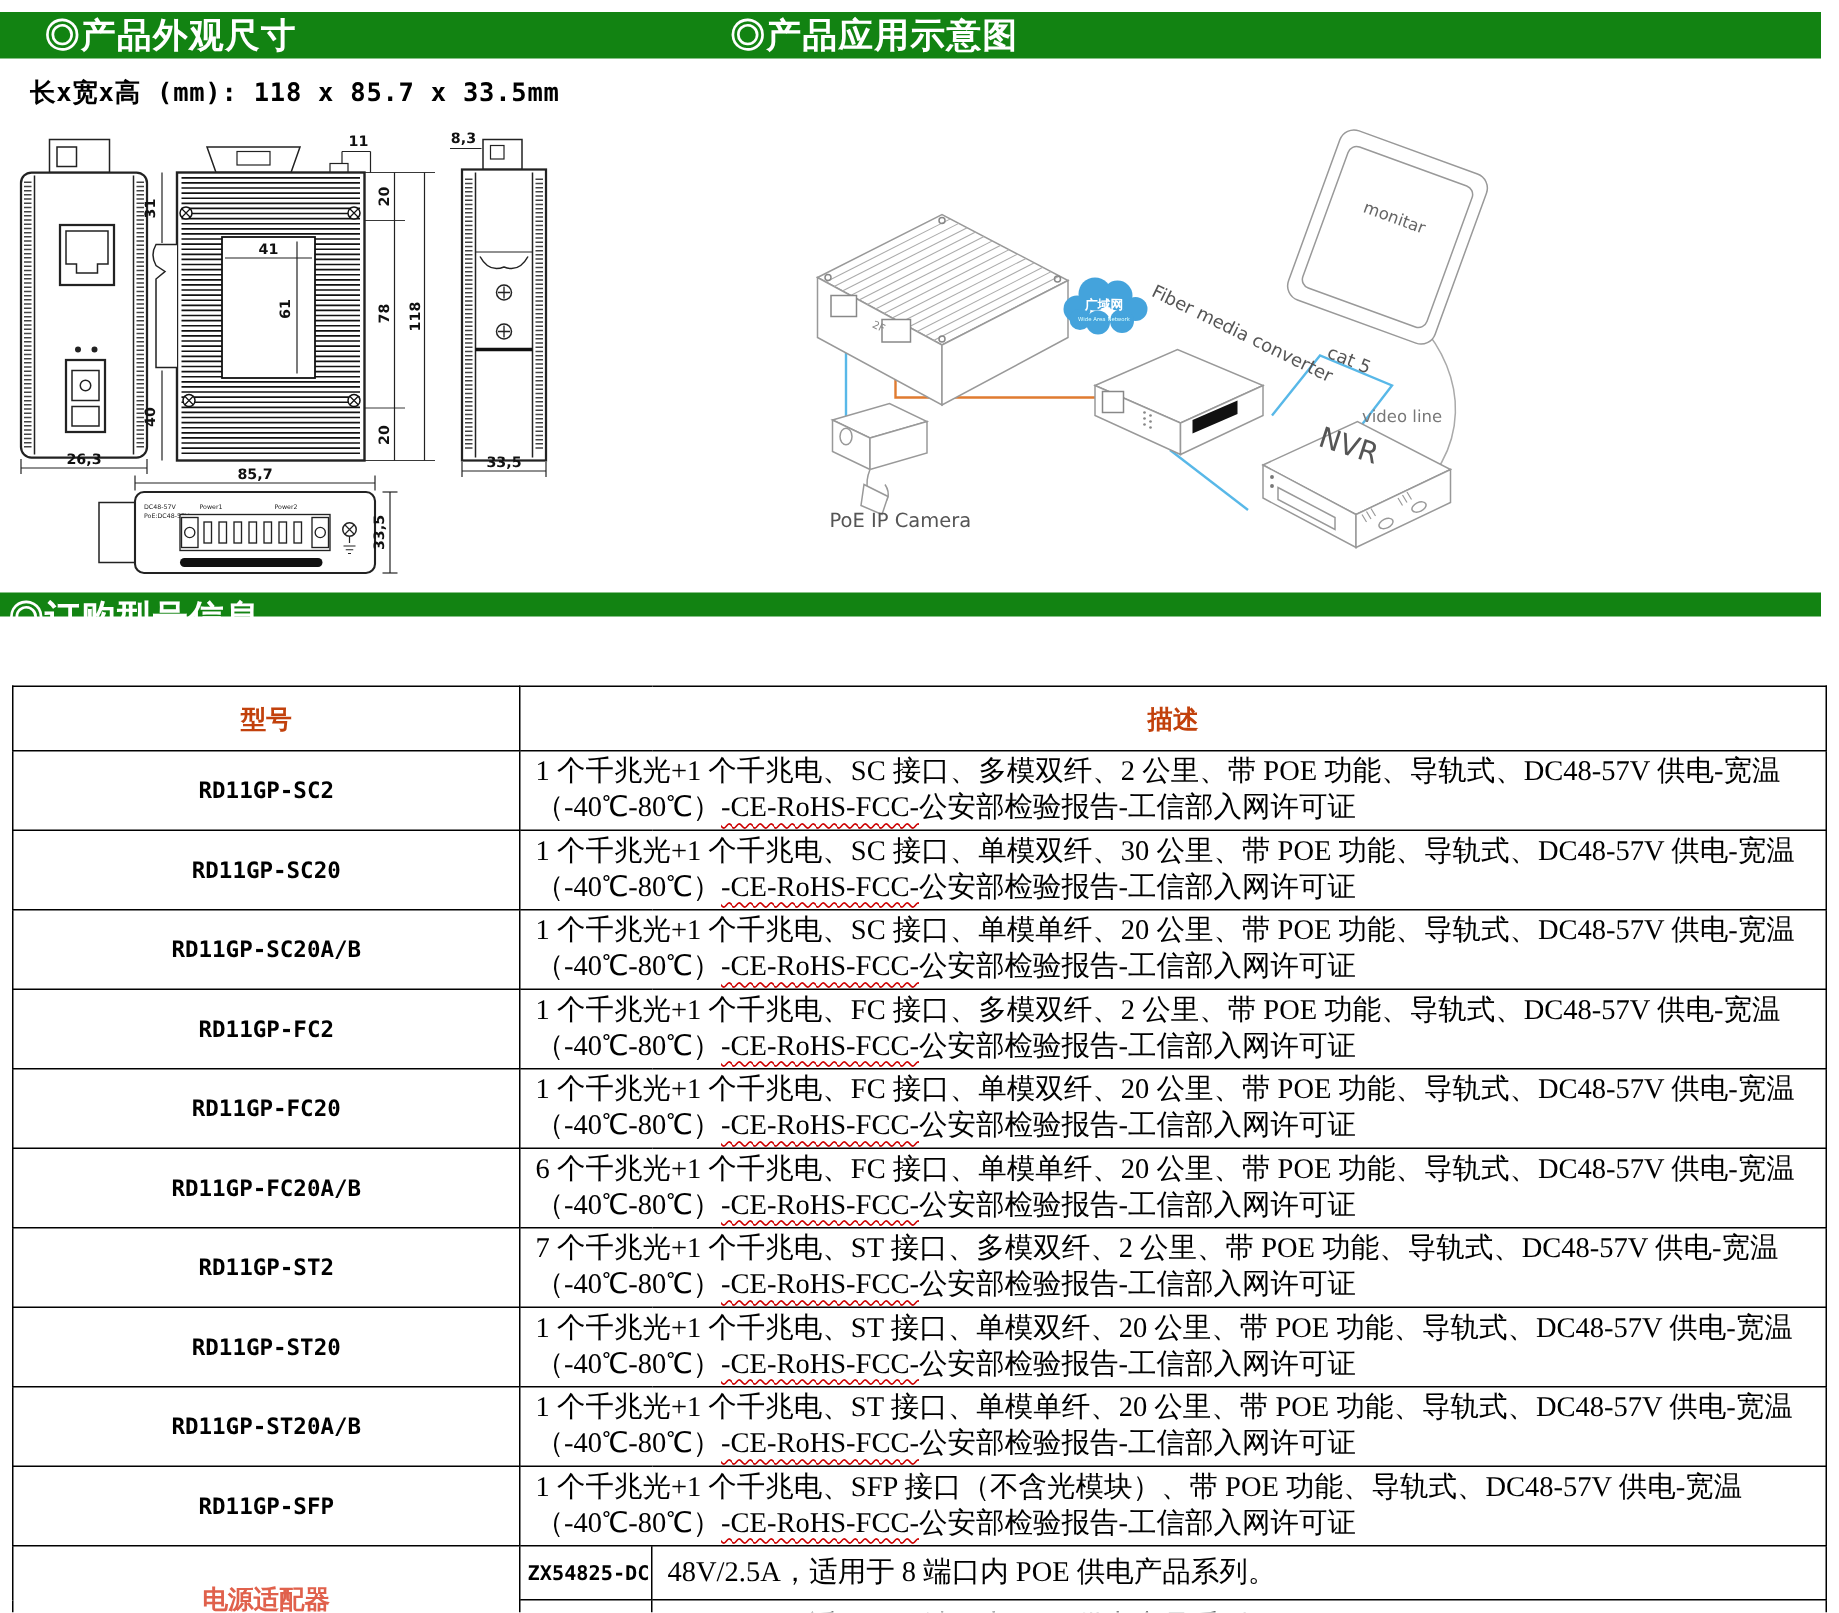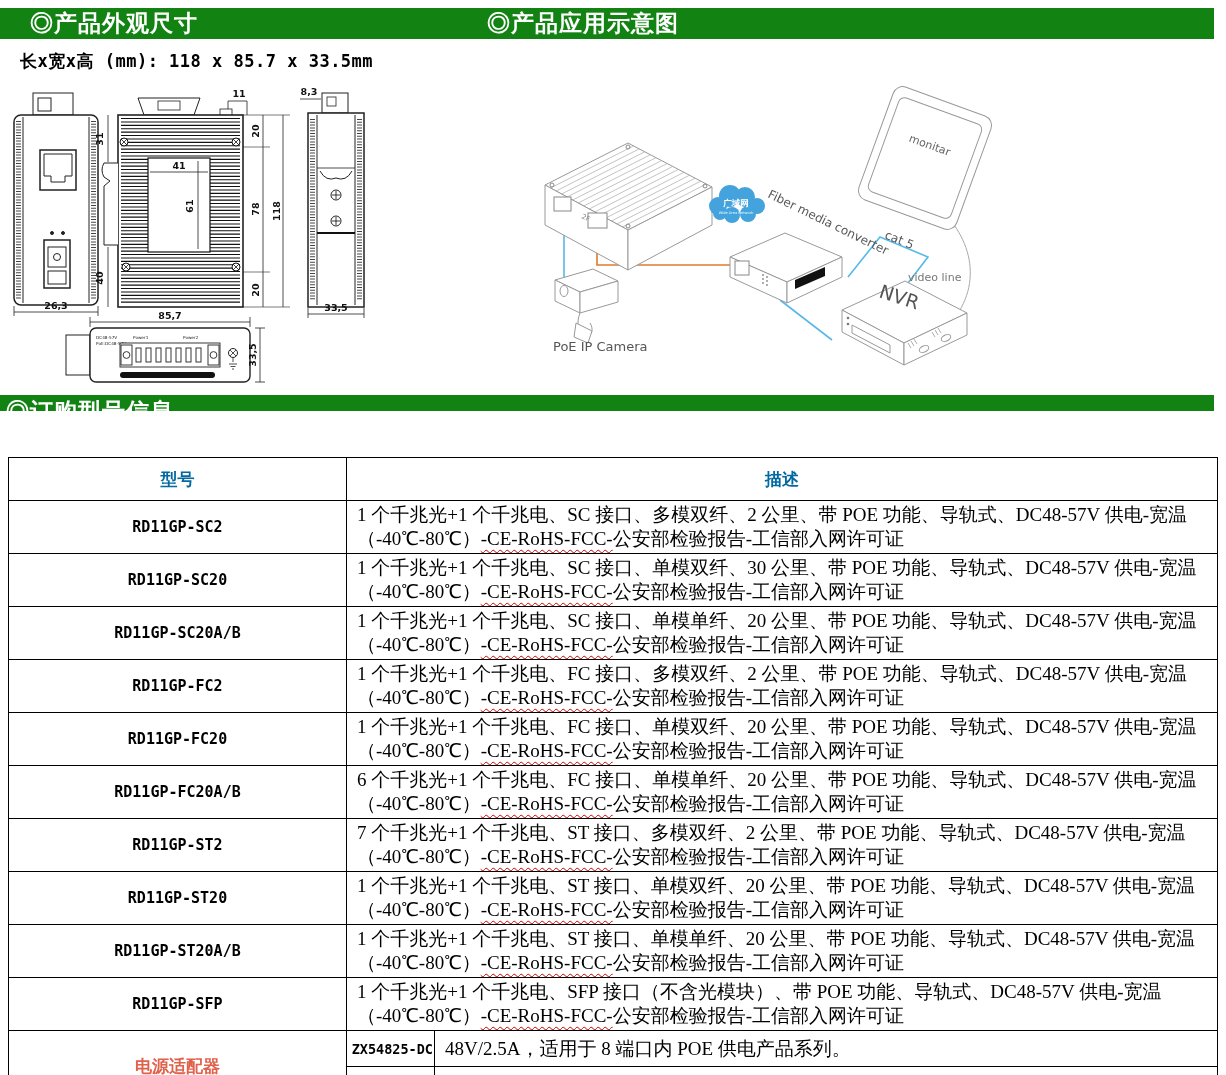--- a/index.html
+++ b/index.html
@@ -15,21 +15,21 @@
   .tiny{font-size:4.2px;fill:#222;}
   
   #ordertable{position:absolute;left:8px;top:457px;width:1210px;border-collapse:collapse;
         table-layout:fixed;}
   #ordertable td{border:1.4px solid #000;vertical-align:middle;overflow:hidden;}
   td.model{width:338px;text-align:center;font-weight:bold;font-size:15px;
         font-family:"DejaVu Sans Mono",monospace;height:50px;}
   td.submodel{width:88px;text-align:right;font-weight:bold;font-size:13.5px;
         font-family:"DejaVu Sans Mono",monospace;white-space:nowrap;height:33px;}
   td.desc{padding:0 10px;font-size:19px;line-height:24px;}
-  td.hcell{height:40px;text-align:center;font-weight:bold;font-size:17px;color:#0369a1;}
+  td.hcell{height:40px;text-align:center;font-weight:bold;font-size:17px;color:#c2410c;}
   td.adapter{color:#E0614C;font-weight:bold;font-size:17px;text-align:center;}
   .sq{text-decoration:underline;text-decoration-style:wavy;text-decoration-color:#c00;
       text-decoration-thickness:1px;text-underline-offset:4px;}
 </style>
 </head>
 <body>
 
 <div id="page">
 
   <div class="greenbar" style="top:8px;">

